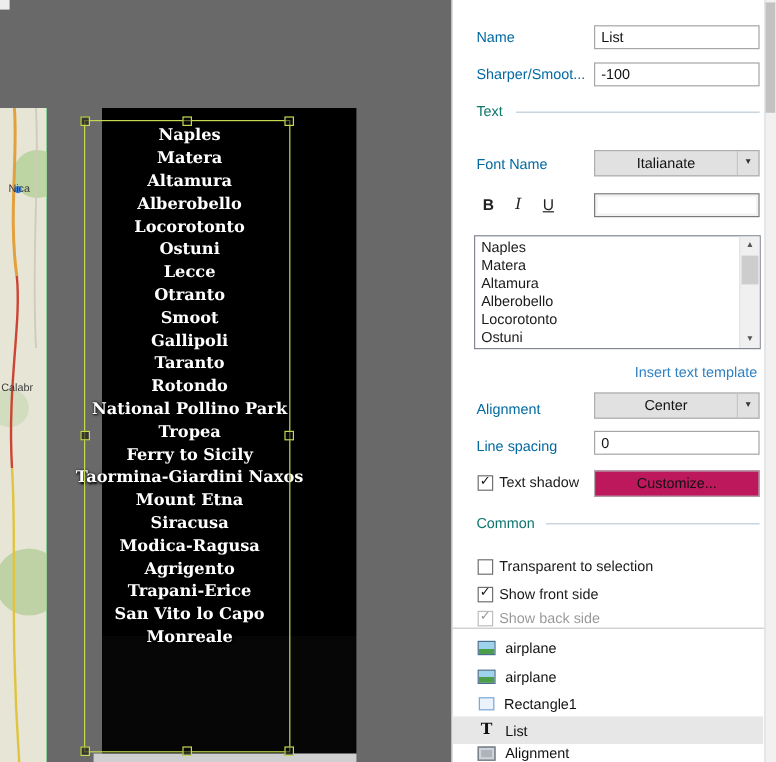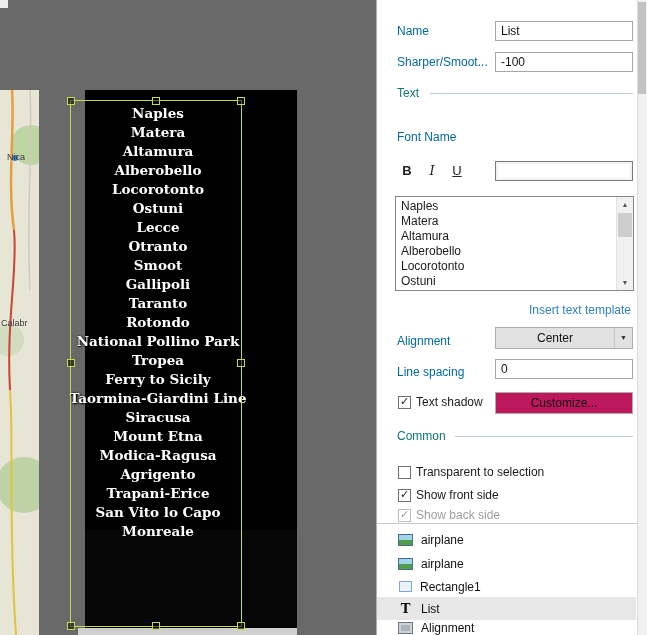--- a/index.html
+++ b/index.html
@@ -102,23 +102,23 @@
       <div class="slide-line">Ostuni</div>
       <div class="slide-line">Lecce</div>
       <div class="slide-line">Otranto</div>
       <div class="slide-line">Smoot</div>
       <div class="slide-line">Gallipoli</div>
       <div class="slide-line">Taranto</div>
       <div class="slide-line">Rotondo</div>
       <div class="slide-line">National Pollino Park</div>
       <div class="slide-line">Tropea</div>
       <div class="slide-line">Ferry to Sicily</div>
-      <div class="slide-line">Taormina-Giardini Line</div>
+      <div class="slide-line">Taormina-Giardini Naxos</div>
+      <div class="slide-line">Mount Etna</div>
       <div class="slide-line">Siracusa</div>
-      <div class="slide-line">Mount Etna</div>
       <div class="slide-line">Modica-Ragusa</div>
       <div class="slide-line">Agrigento</div>
       <div class="slide-line">Trapani-Erice</div>
       <div class="slide-line">San Vito lo Capo</div>
       <div class="slide-line">Monreale</div>
     </div>
 
   <div class="sel-box"></div>
   <div class="handle" style="left:67px;top:97px"></div>
   <div class="handle" style="left:152px;top:97px"></div>
@@ -134,20 +134,24 @@
   <div class="lbl" style="left:397px;top:24px">Name</div>
   <input class="txt" style="left: 495px; top: 21px;" value="List">
 
   <div class="lbl" style="left:397px;top:55px">Sharper/Smoot...</div>
   <input class="txt" style="left: 495px; top: 52px;" value="-100">
 
   <div class="section-hdr" style="left:397px;top:86px">Text</div>
   <div class="section-line" style="left:430px;top:93px;width:203px"></div>
 
   <div class="lbl" style="left:397px;top:130px">Font Name</div>
+  <div class="dd" style="left:495px;top:125px">
+    <span class="dd-val">Italianate</span>
+    <span class="dd-arrow">▼</span>
+  </div>
 
   <div class="stylebtn" style="left:398px;top:162px;font-weight:bold">B</div>
   <div class="stylebtn" style="left:423px;top:162px;font-style:italic;font-family:'DejaVu Serif',serif">I</div>
   <div class="stylebtn" style="left:448px;top:162px;text-decoration:underline">U</div>
   <div class="swatch"></div>
 
   <div class="listbox">
     <div class="listbox-items">
         <div class="lb-item">Naples</div>
         <div class="lb-item">Matera</div>

